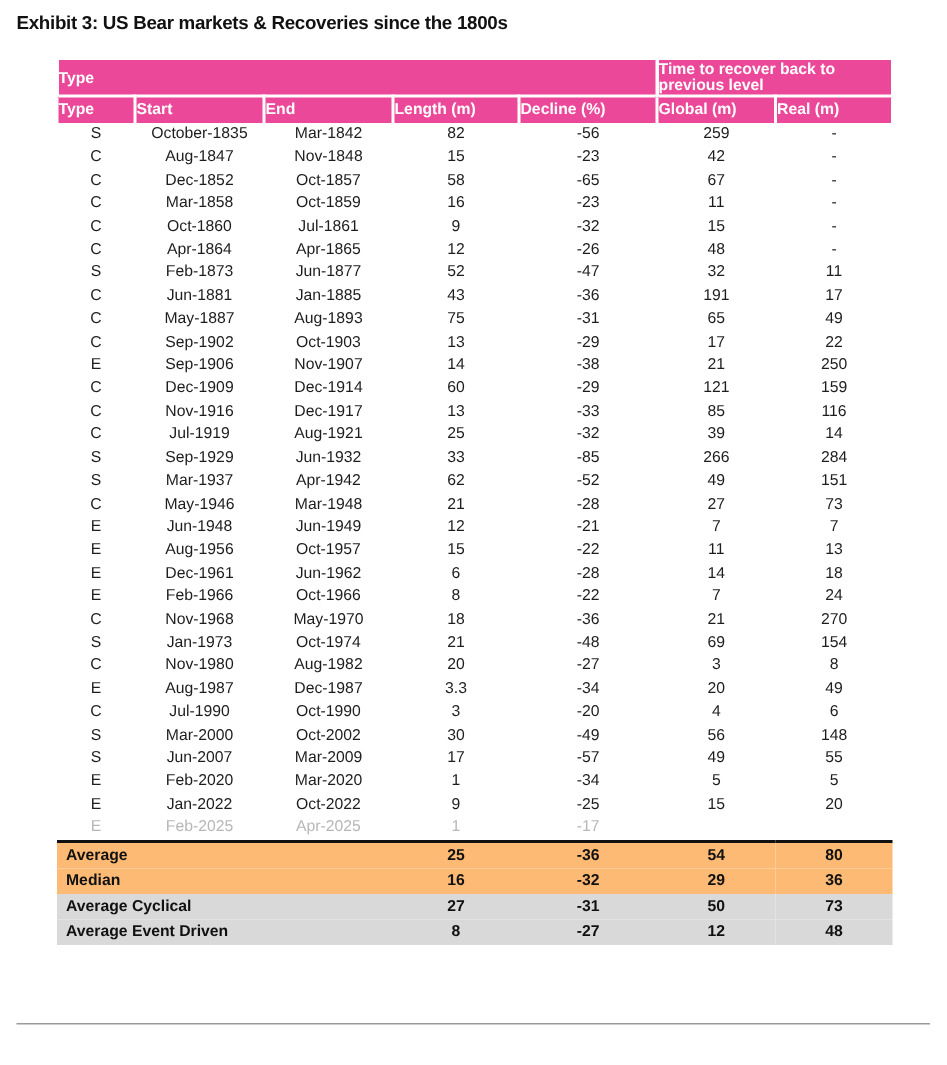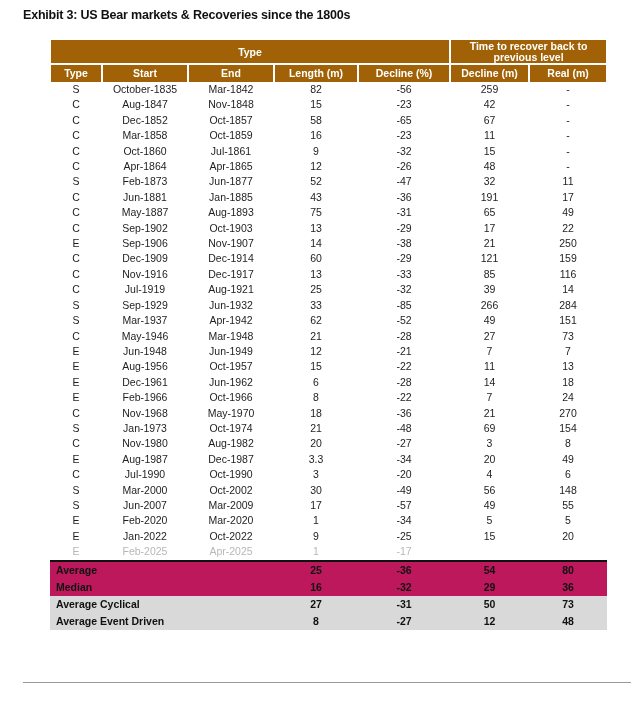--- a/index.html
+++ b/index.html
@@ -13,21 +13,20 @@
     font-family: "Liberation Sans", sans-serif;
     color: #1a1a1a;
     overflow: hidden;
   }
   .page {
     position: relative;
     width: 528px;
     height: 710px;
     box-sizing: border-box;
     padding: 0;
-    margin-left: 12px;
   }
   .exhibit-title {
     position: absolute;
     left: 11px;
     top: 8px;
     font-size: 12.5px;
     font-weight: bold;
     letter-spacing: -0.2px;
     color: #111111;
     white-space: nowrap;
@@ -55,25 +54,25 @@
   }
   table.bear col.c-type    { width: 52px; }
   table.bear col.c-start   { width: 86px; }
   table.bear col.c-end     { width: 86px; }
   table.bear col.c-length  { width: 84px; }
   table.bear col.c-decline { width: 92px; }
   table.bear col.c-nom     { width: 79px; }
   table.bear col.c-real    { width: 78px; }
 
   thead th {
-    background: #a16207;
+    background: #ec4899;
     color: #ffffff;
     font-weight: bold;
     font-size: 10.5px;
-    text-align: center;
+    text-align: left;
     padding: 0;
     border-left: 2px solid #ffffff;
     border-right: 2px solid #ffffff;
     vertical-align: middle;
   }
   thead tr.grouphead th {
     height: 22px;
     line-height: 11px;
     overflow: hidden;
   }
@@ -103,21 +102,21 @@
   tbody tr.last-data td {
     border-bottom: 2px solid #111111;
   }
 
   tbody tr.summary td {
     font-weight: bold;
     height: 17px;
     line-height: 17px;
     color: #111111;
   }
-  tbody tr.sum-blue td { background: #be185d; }
+  tbody tr.sum-blue td { background: #fdba74; }
   tbody tr.sum-grey td { background: #d9d9d9; }
   tbody tr.summary td.lbl {
     text-align: left;
     padding-left: 6px;
   }
   tbody tr.sum-last td { border-bottom: none; }
 
   .src-rule {
     position: absolute;
     left: 11px;
@@ -161,21 +160,21 @@
           <th colspan="2">
             <span class="clip2">Time to recover back to previous level</span>
           </th>
         </tr>
         <tr class="colhead">
           <th>Type</th>
           <th>Start</th>
           <th>End</th>
           <th>Length (m)</th>
           <th>Decline (%)</th>
-          <th>Decline (m)</th>
+          <th>Global (m)</th>
           <th>Real (m)</th>
         </tr>
       </thead>
       <tbody id="data-body">
           <tr>
             <td>S</td>
             <td>October-1835</td>
             <td>Mar-1842</td>
             <td>82</td>
             <td>-56</td>

